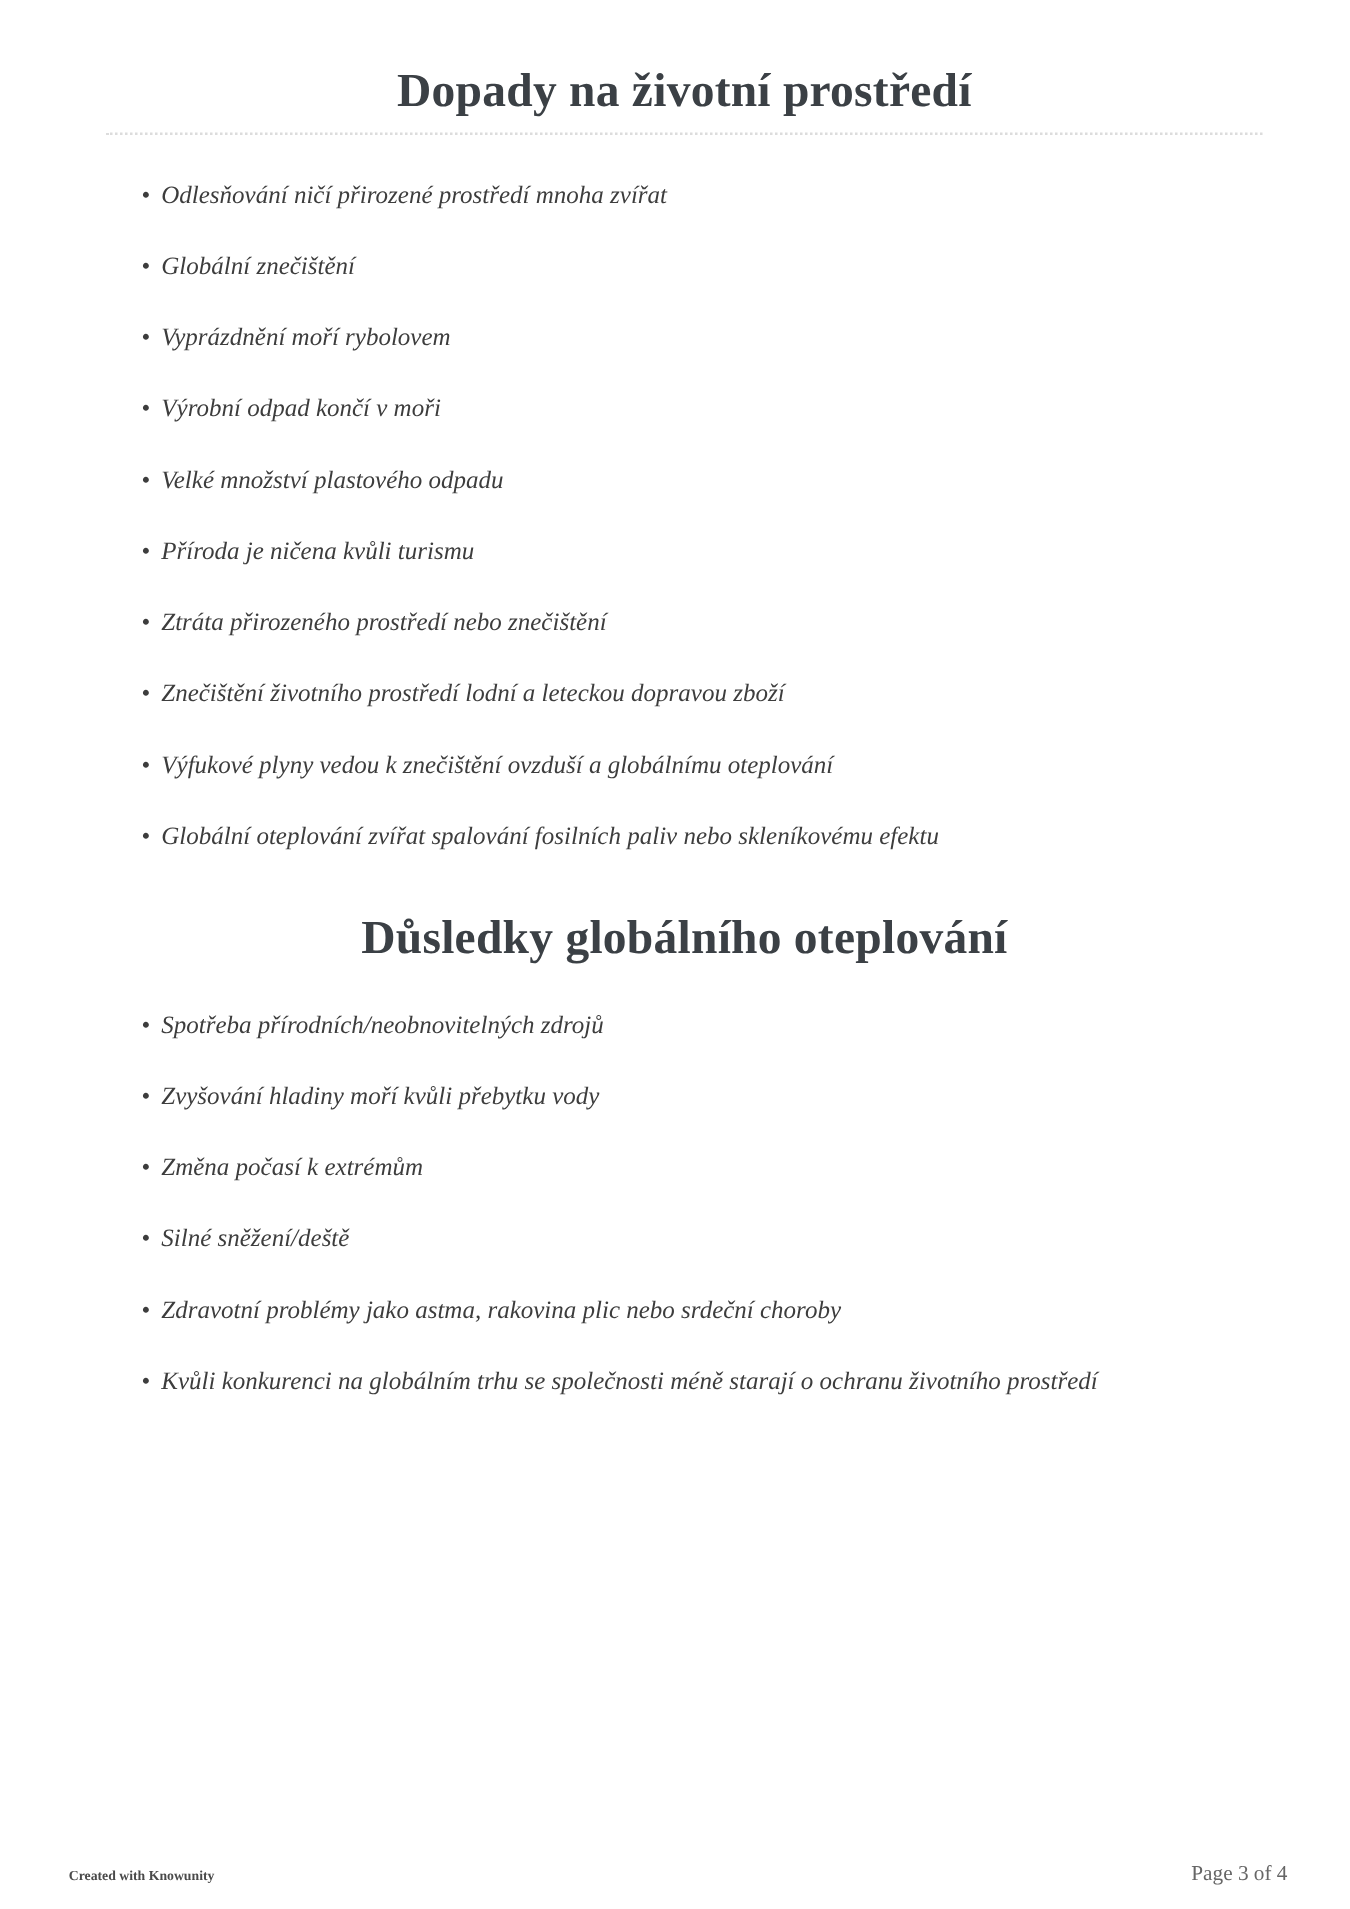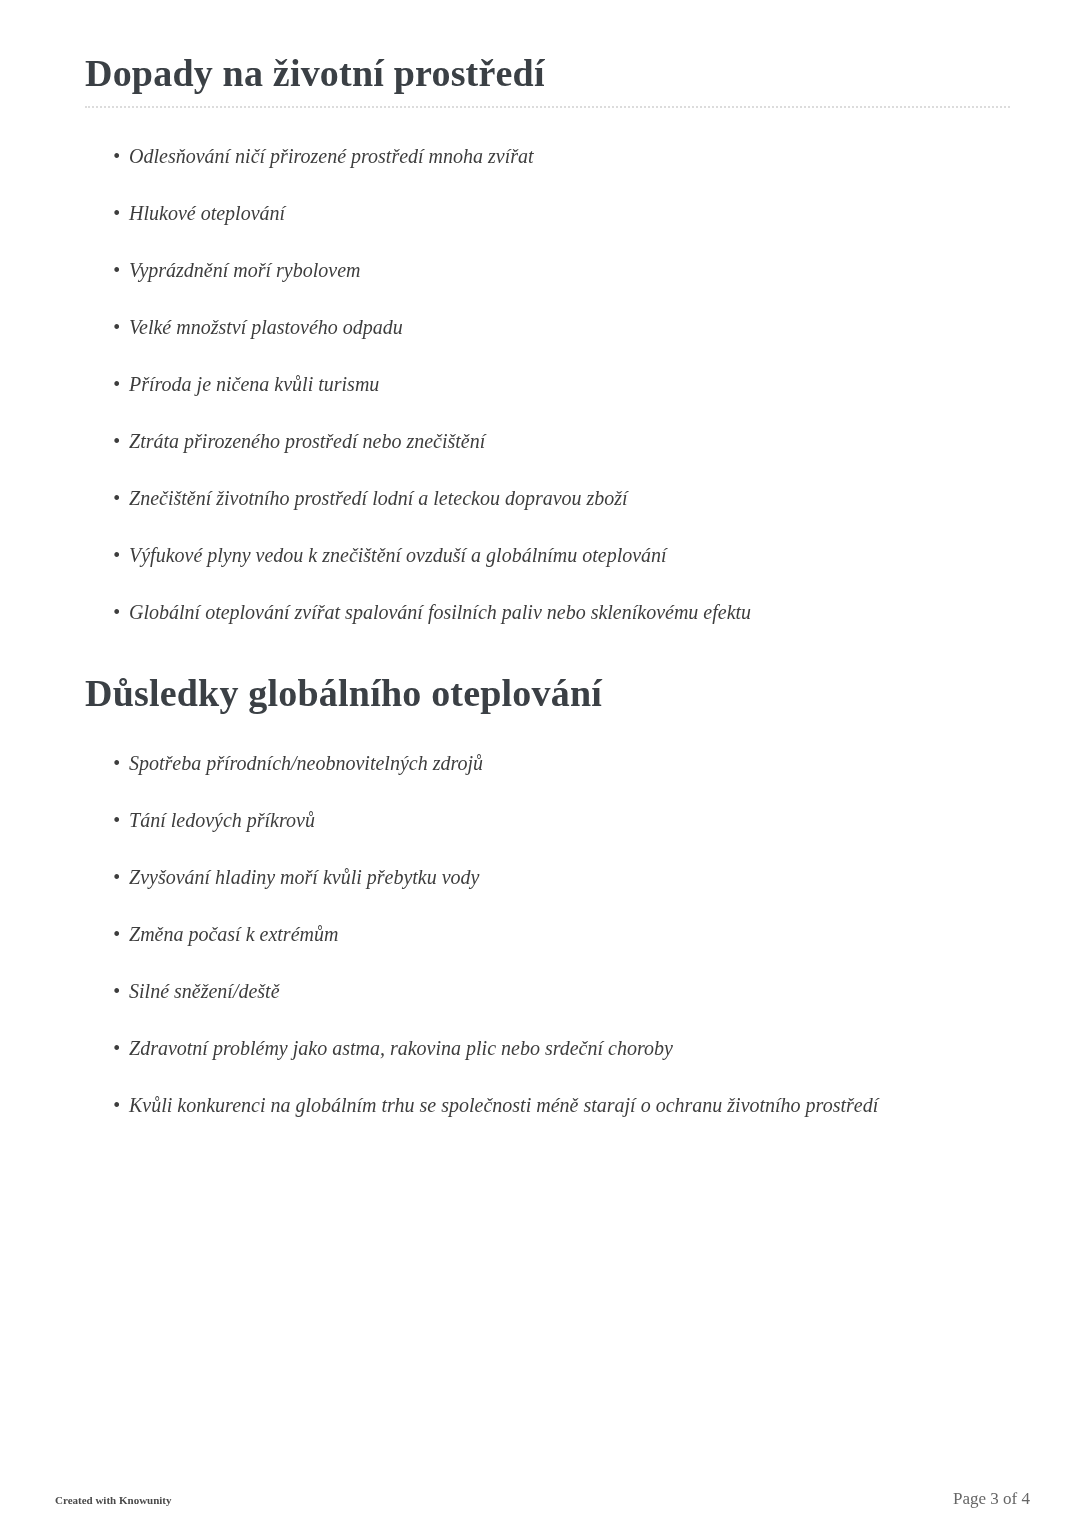--- a/index.html
+++ b/index.html
@@ -21,20 +21,21 @@
   .content {
     padding: 38px 70px 0 85px;
   }
   h1.section-title {
     margin: 0;
     font-size: 38px;
     line-height: 1.15;
     font-weight: 700;
     color: #3b4045;
     letter-spacing: 0.2px;
+    text-align: center;
   }
   h1.underlined {
     border-bottom: 2px dotted #dcdcdc;
     padding-bottom: 10px;
   }
   h1.first {
     margin-top: 14px;
   }
   h1.second {
     margin-top: 44px;
@@ -80,36 +81,36 @@
 </head>
 <body>
 
 <div class="page">
   <div class="content">
 
     <section>
       <h1 class="section-title first underlined">Dopady na životní prostředí</h1>
       <ul class="bullets">
         <li>Odlesňování ničí přirozené prostředí mnoha zvířat</li>
-        <li>Hlukové oteplování</li>
+        <li>Globální znečištění</li>
         <li>Vyprázdnění moří rybolovem</li>
+        <li>Výrobní odpad končí v moři</li>
         <li>Velké množství plastového odpadu</li>
         <li>Příroda je ničena kvůli turismu</li>
         <li>Ztráta přirozeného prostředí nebo znečištění</li>
         <li>Znečištění životního prostředí lodní a leteckou dopravou zboží</li>
         <li>Výfukové plyny vedou k znečištění ovzduší a globálnímu oteplování</li>
         <li>Globální oteplování zvířat spalování fosilních paliv nebo skleníkovému efektu</li>
       </ul>
     </section>
 
     <section>
       <h1 class="section-title second">Důsledky globálního oteplování</h1>
       <ul class="bullets">
         <li>Spotřeba přírodních/neobnovitelných zdrojů</li>
-        <li>Tání ledových příkrovů</li>
         <li>Zvyšování hladiny moří kvůli přebytku vody</li>
         <li>Změna počasí k extrémům</li>
         <li>Silné sněžení/deště</li>
         <li>Zdravotní problémy jako astma, rakovina plic nebo srdeční choroby</li>
         <li>Kvůli konkurenci na globálním trhu se společnosti méně starají o ochranu životního prostředí</li>
       </ul>
     </section>
 
   </div>
 

